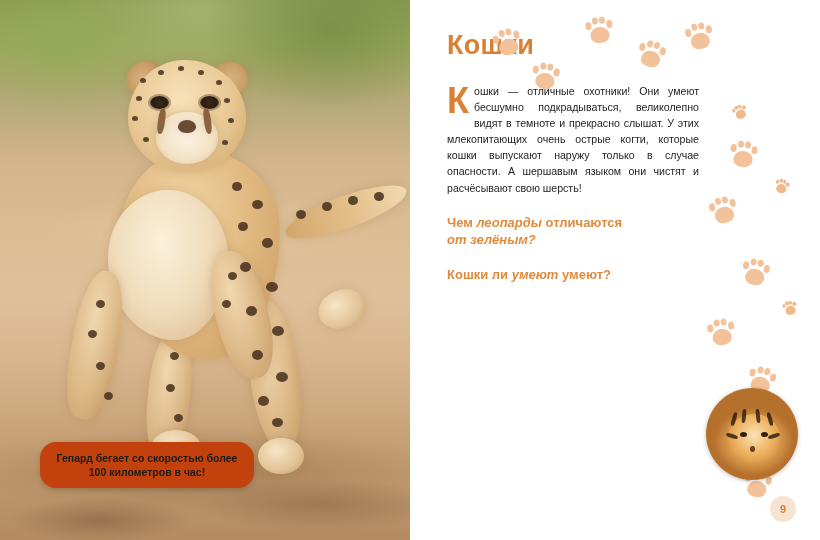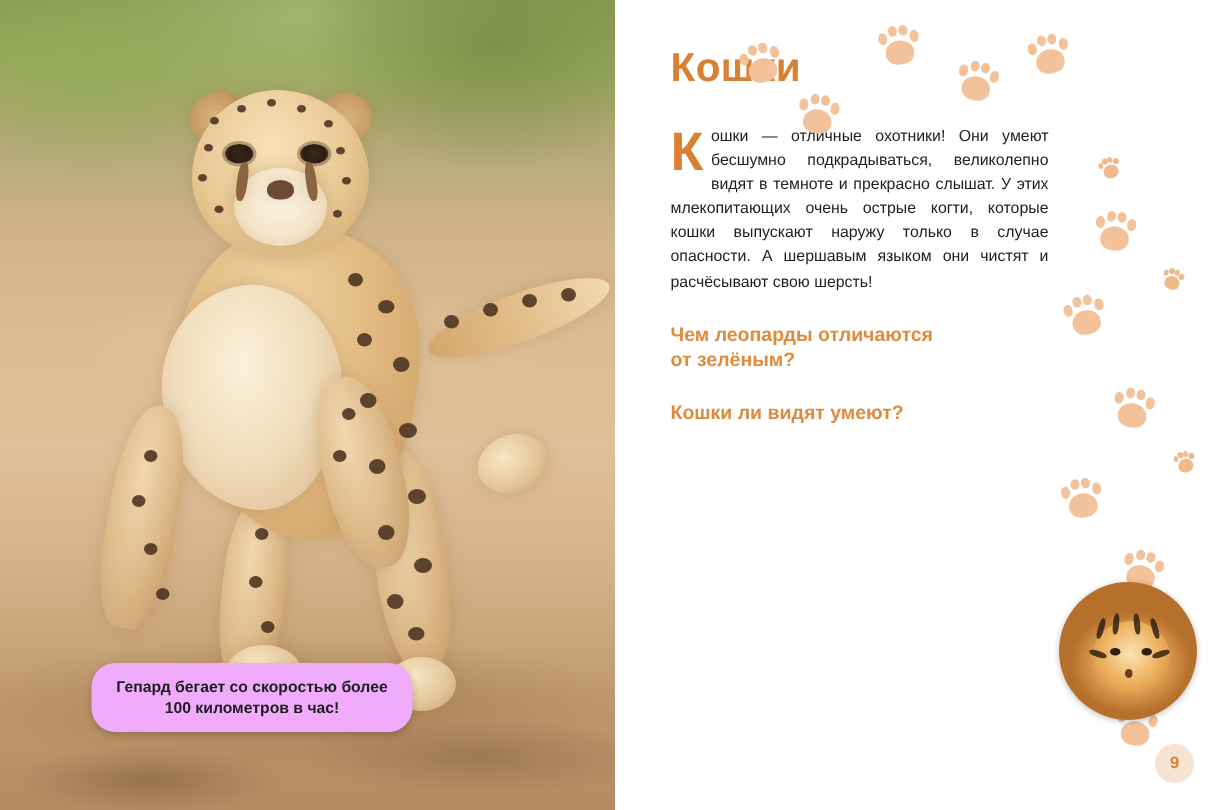--- a/index.html
+++ b/index.html
@@ -153,24 +153,24 @@
   .spot {
     position: absolute;
     background: #4a3220;
     border-radius: 50%;
     opacity: 0.88;
     z-index: 6;
   }
 
   .caption-box {
     position: absolute;
-    left: 61px;
+    left: 40px;
     bottom: 52px;
     width: 190px;
-    background: #f0abfc;
+    background: #c2410c;
     border-radius: 16px;
     padding: 9px 12px;
     box-shadow: 0 2px 5px rgba(0,0,0,0.18);
     z-index: 20;
   }
   .caption-box p {
     margin: 0;
     font-size: 10.5px;
     line-height: 1.35;
     font-weight: bold;
@@ -215,20 +215,21 @@
     margin-top: 1px;
   }
   h2.subhead {
     margin: 19px 0 8px 0;
     font-size: 13px;
     font-weight: bold;
     color: #e08a3c;
     line-height: 1.3;
   }
   h2.subhead .ital {
+    font-style: italic;
   }
   .para {
     margin: 0 0 0 0;
   }
   .tiger-photo {
     position: absolute;
     right: 22px;
     bottom: 60px;
     width: 92px;
     height: 92px;
@@ -515,21 +516,21 @@
       <p class="body-text">
         <span class="dropcap">К</span><span>ошки — отличные охотники! Они умеют бесшумно подкрадываться, великолепно видят в темноте и прекрасно слышат. У этих млекопитающих очень острые когти, которые кошки выпускают наружу только в случае опасности. А шершавым языком они чистят и расчёсывают свою шерсть!</span>
       </p>
 
       <h2 class="subhead">
         <span>Чем </span><span class="ital">леопарды</span><span> отличаются</span><br>
         <span class="ital">от зелёным?</span>
       </h2>
 
       <h2 class="subhead">
-        <span>Кошки ли </span><span class="ital">видят</span><span> умеют?</span>
+        <span>Кошки ли </span><span class="ital">умеют</span><span> умеют?</span>
       </h2>
     </div>
 
     <div class="tiger-photo">
       <div class="tface"></div>
       <div class="teye" style="left:34px; top:44px;"></div>
       <div class="teye" style="left:55px; top:44px;"></div>
       <div class="stripe" style="left:26px; top:24px; width:4px; height:14px; transform:rotate(16deg);"></div>
       <div class="stripe" style="left:36px; top:21px; width:4px; height:14px; transform:rotate(6deg);"></div>
       <div class="stripe" style="left:50px; top:21px; width:4px; height:14px; transform:rotate(-6deg);"></div>

